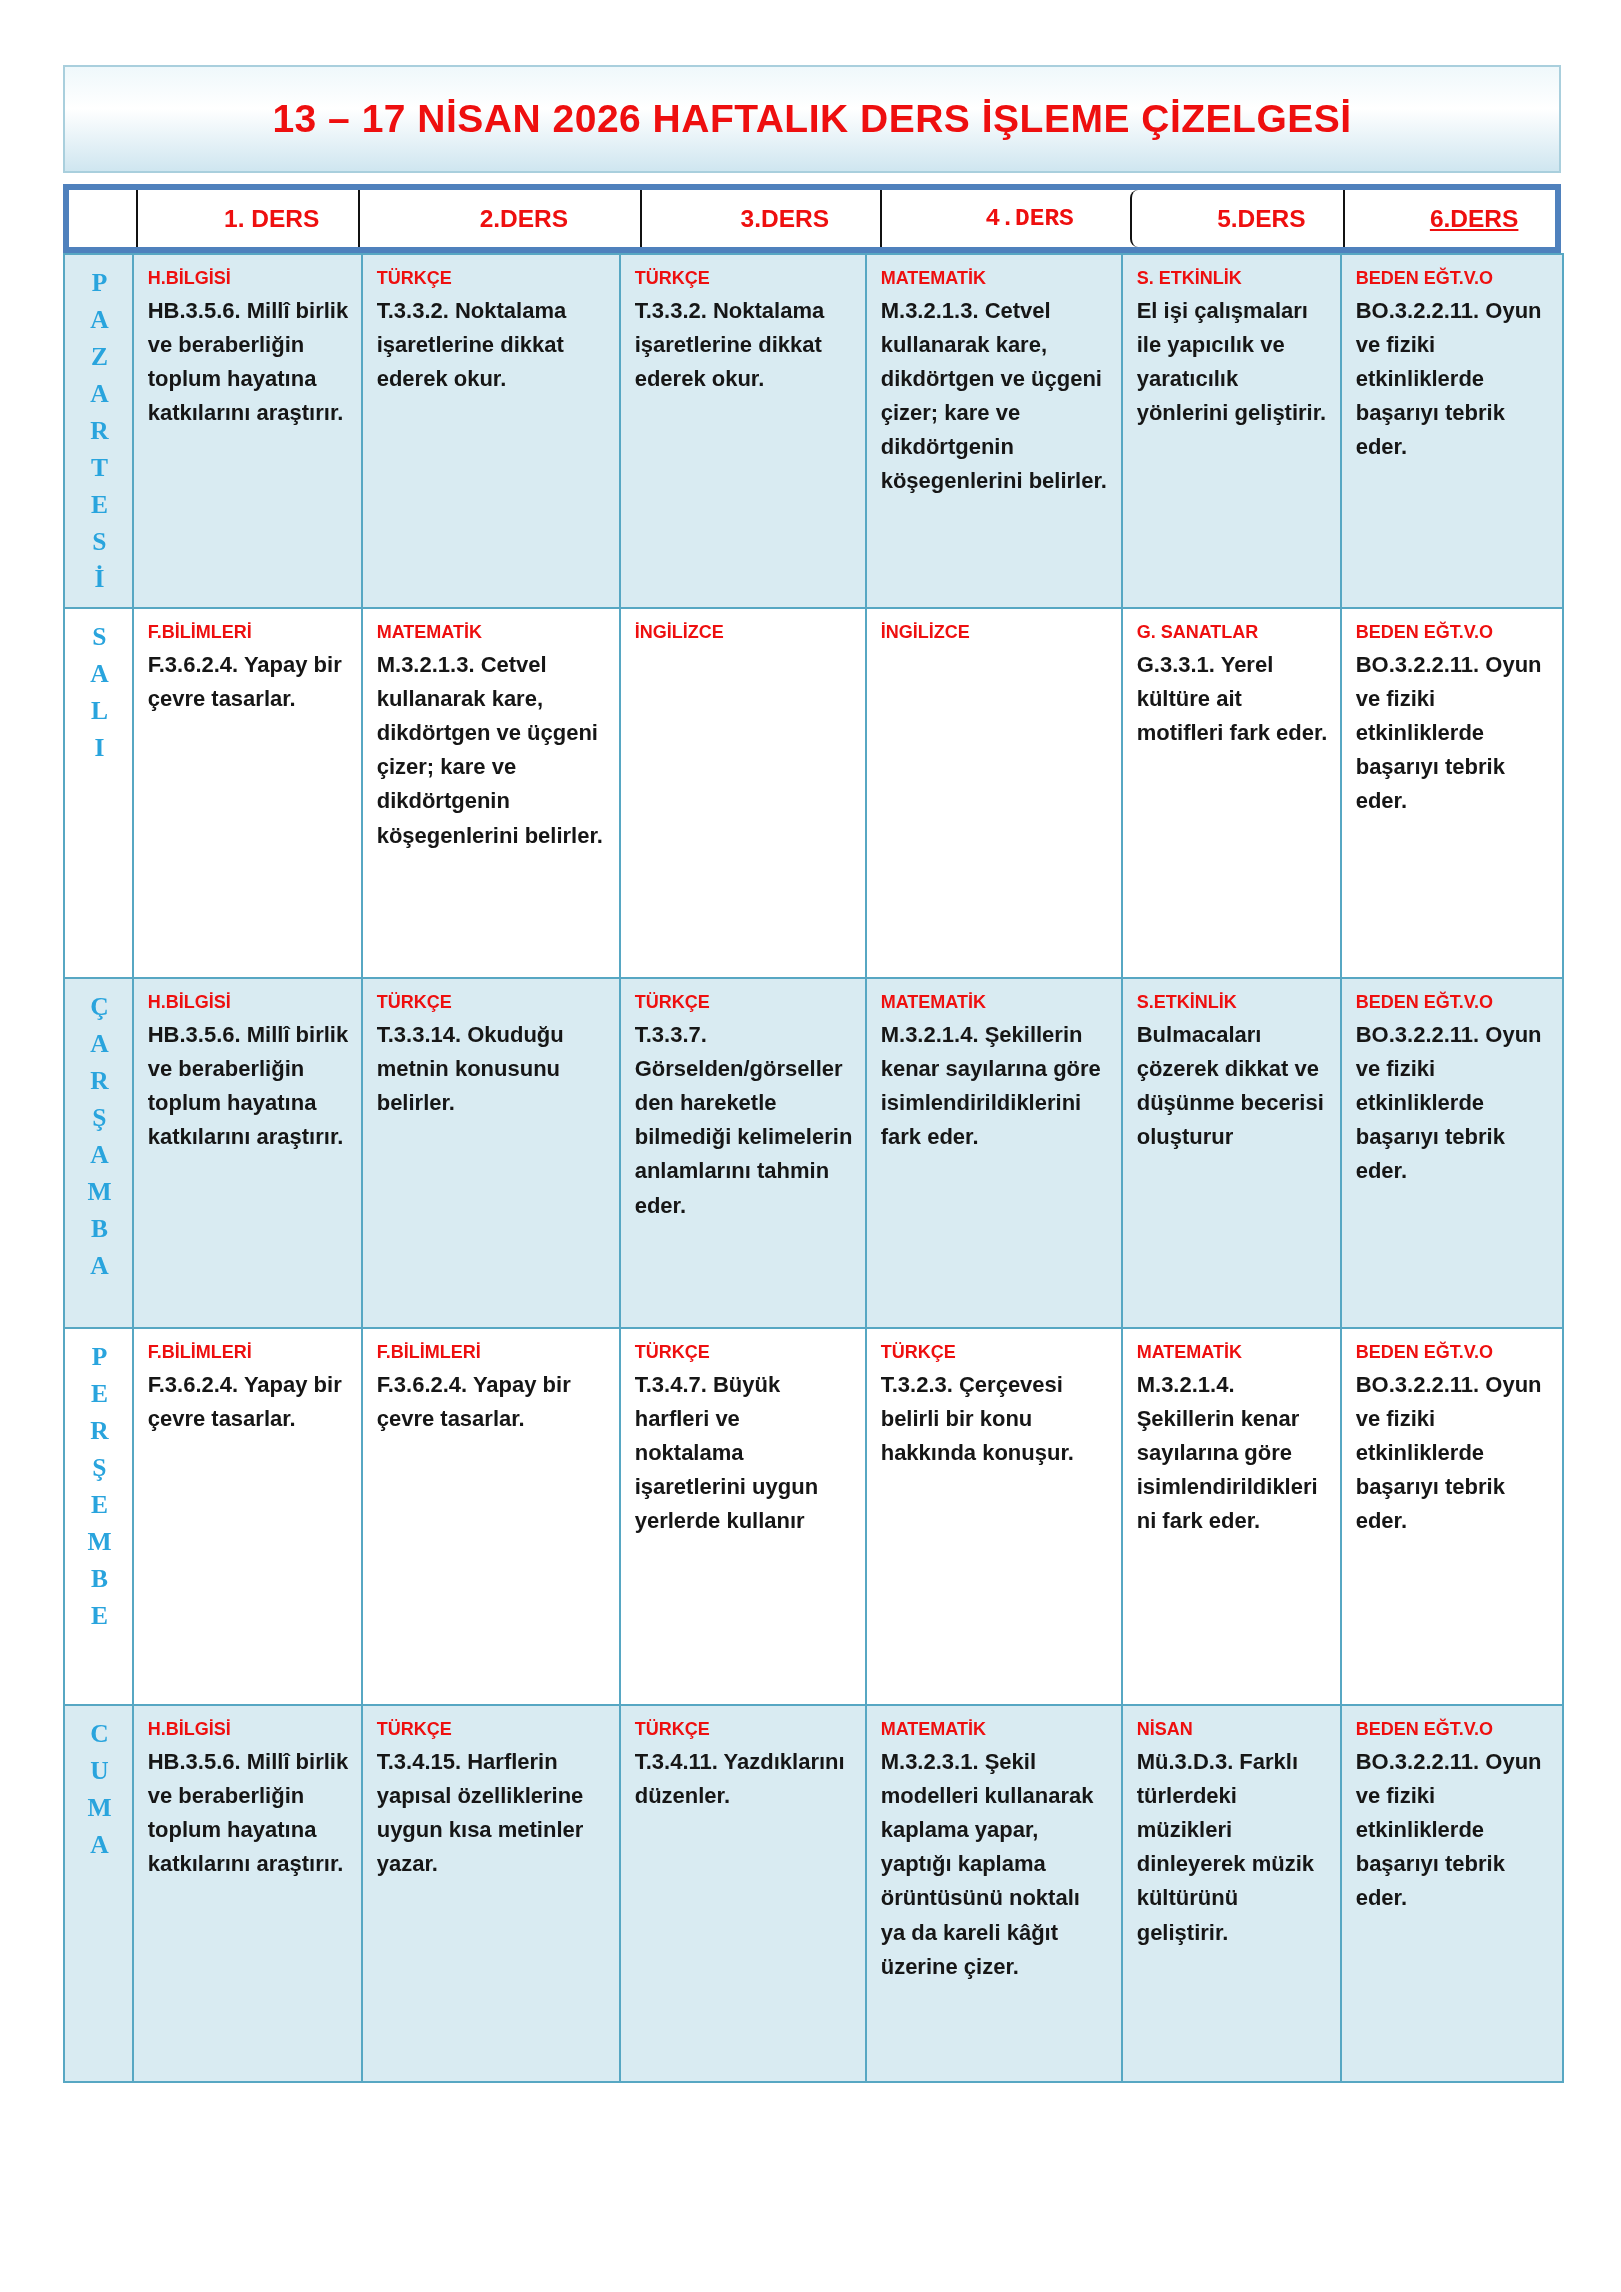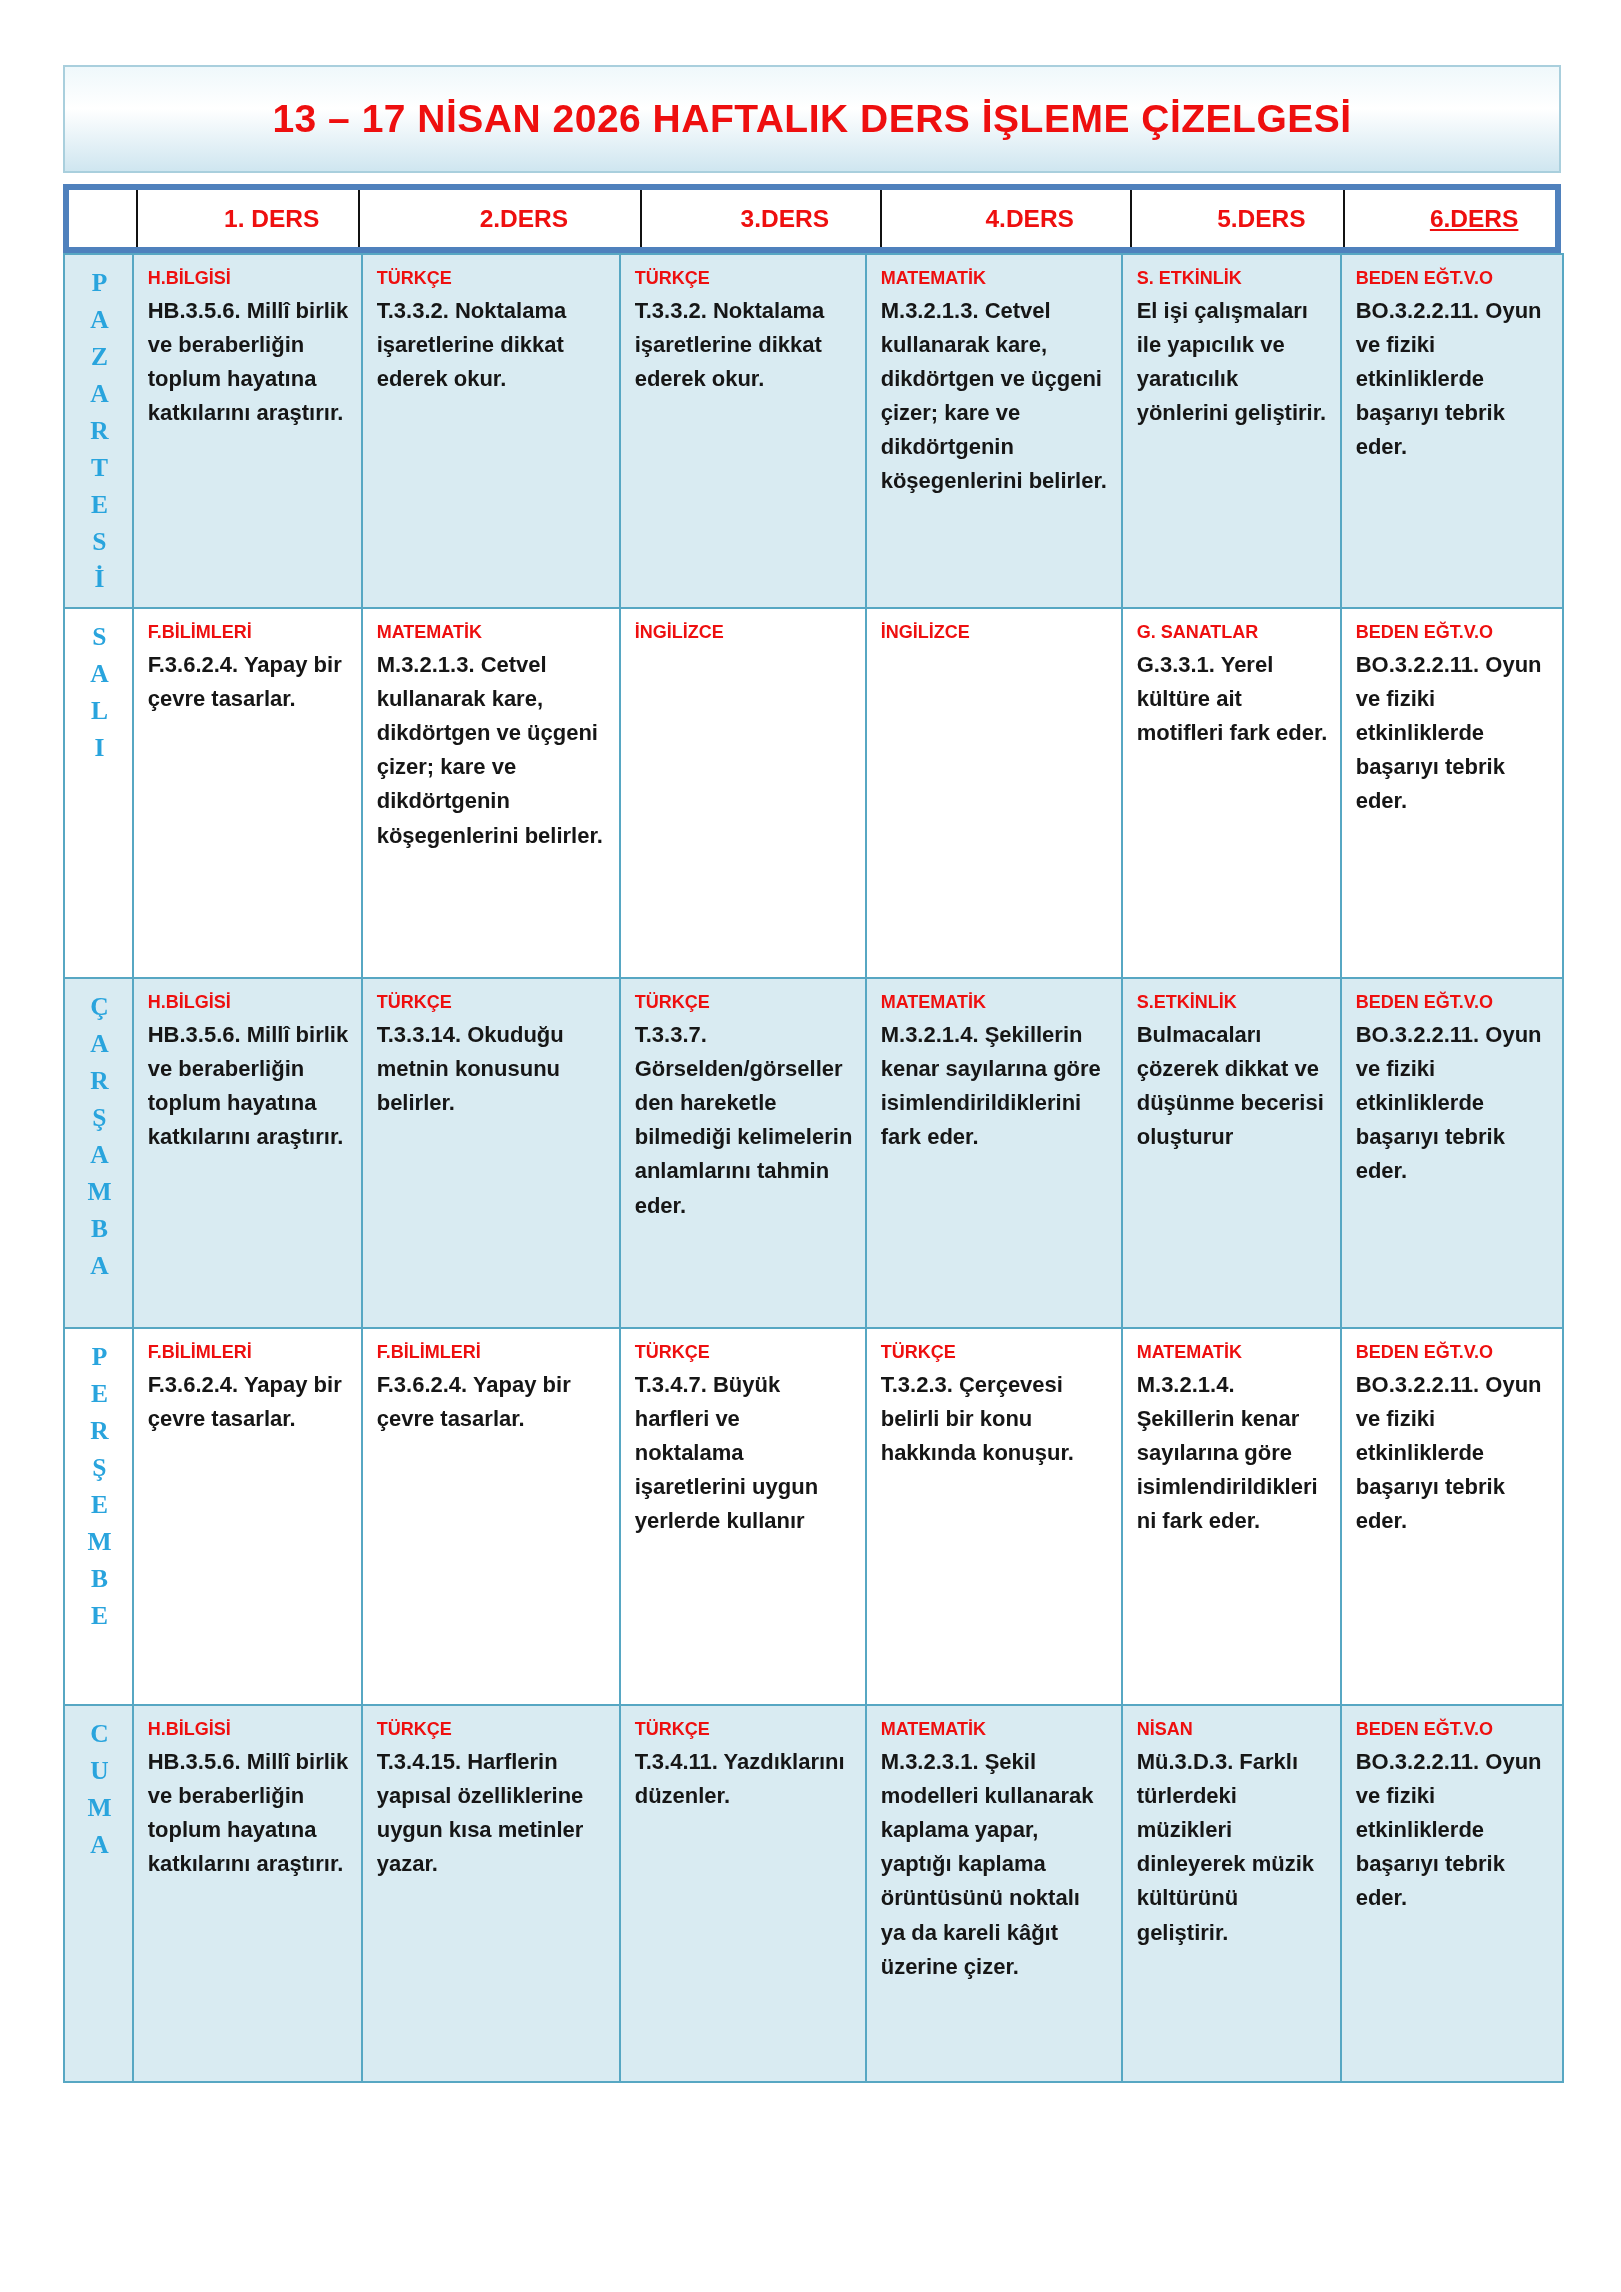--- a/index.html
+++ b/index.html
@@ -25,22 +25,22 @@
   }
   .header-cell{
     box-sizing:border-box;display:flex;align-items:center;justify-content:center;
     font-size:24.5px;font-weight:bold;color:#ee0f0f;white-space:nowrap;padding-left:48px;
   }
   .header-cell + .header-cell{border-left:2px solid #111111;}
   .hc0{width:67px;}
   .hc1{width:227px;}
   .hc2{width:288px;}
   .hc3{width:245px;}
-  .hc4{width:255px;}
-  .hc5{width:218px;}
+  .hc4{width:255px;font-family:Liberation Mono, monospace;}
+  .hc5{width:218px;border-radius:8px;}
   .hc6{width:216px;text-decoration:underline;}
 
   
   table.schedule{
     position:absolute;left:63px;top:253px;width:1498px;
     border-collapse:collapse;table-layout:fixed;
   }
   table.schedule td{
     border:2.9px solid #57a7c3;vertical-align:top;box-sizing:border-box;
     padding:9.8px 11.8px 9.8px 13.7px;

